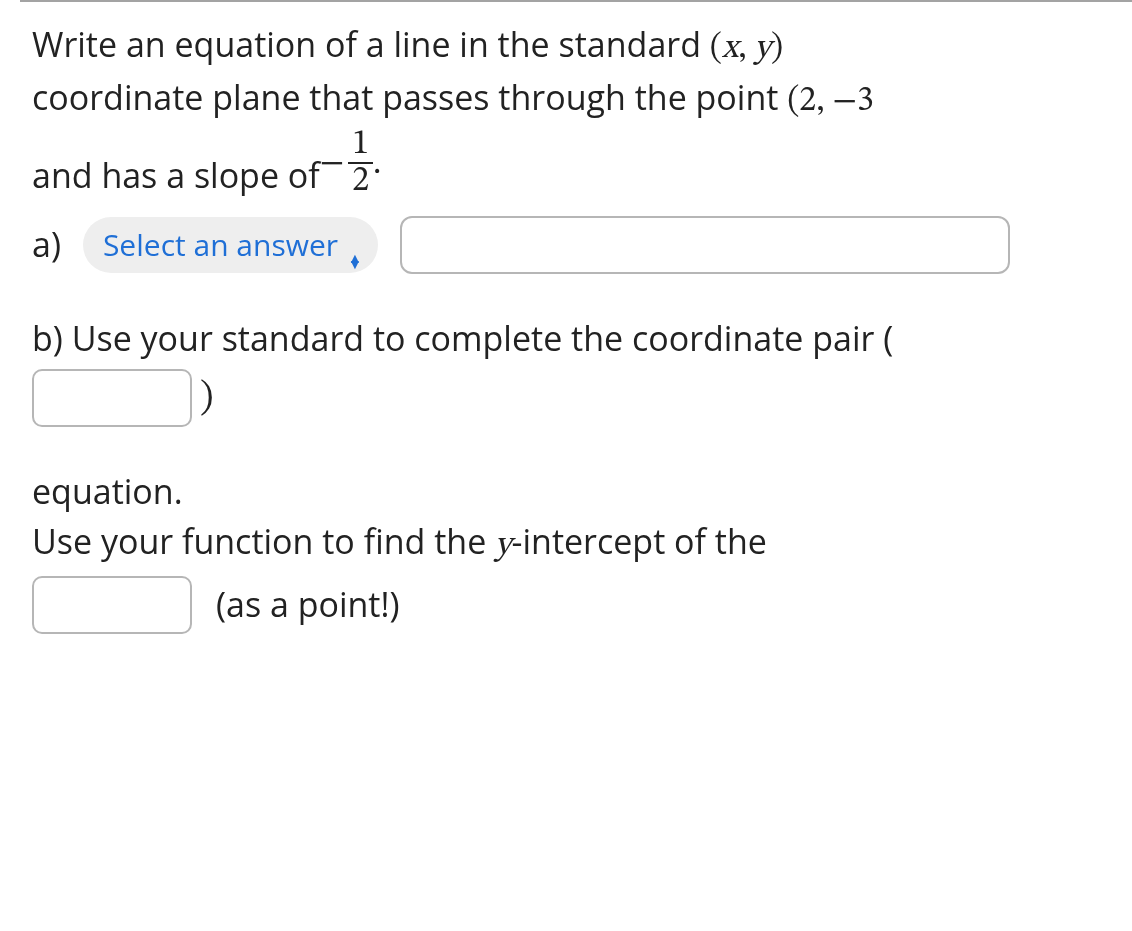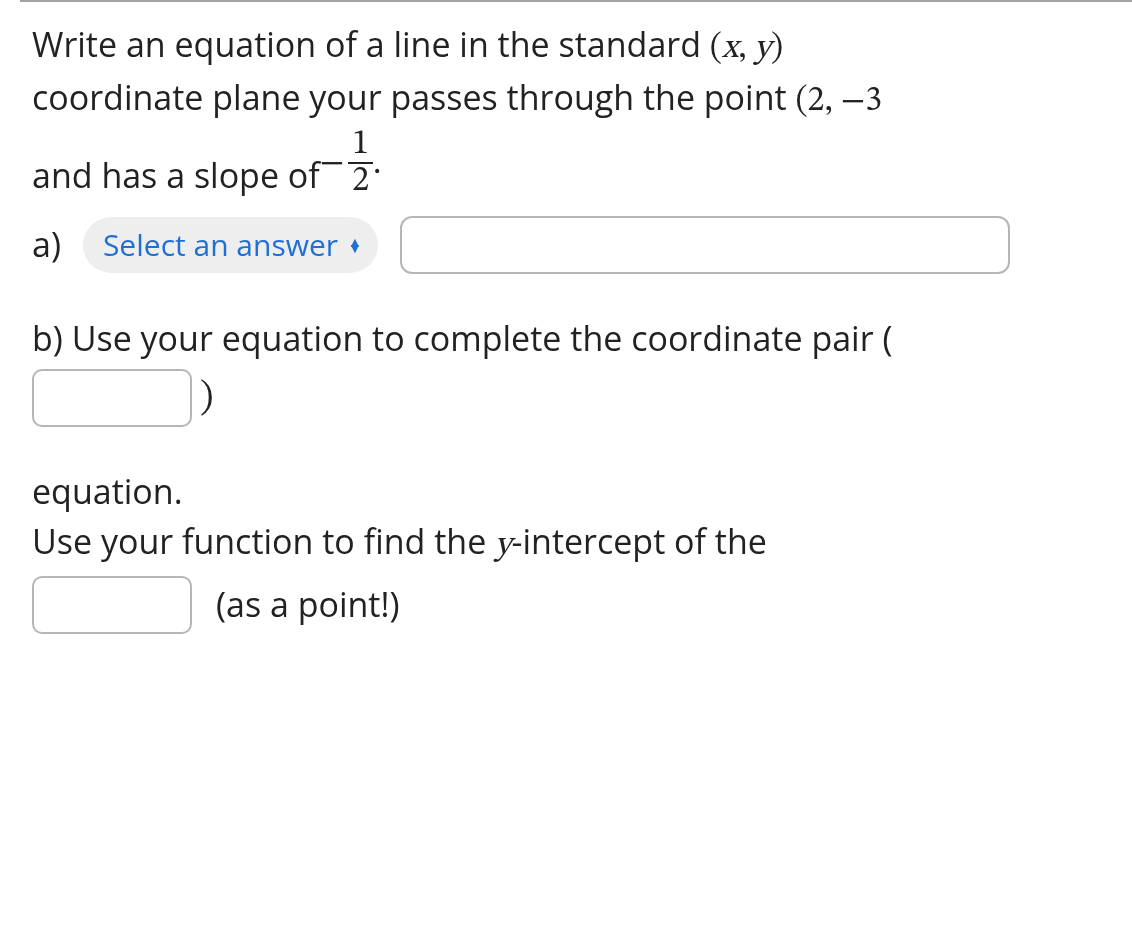--- a/index.html
+++ b/index.html
@@ -49,21 +49,21 @@
     display: flex;
     align-items: center;
     gap: 22px;
     margin-top: 16px;
   }
   .label-a, .label-b {
     display: inline;
   }
   .select-pill {
     display: inline-flex;
-    align-items: center;
+    align-items: flex-end;
     gap: 10px;
     background: #eeeeee;
     border-radius: 999px;
     padding: 6px 16px 6px 20px;
     color: #1f6fd6;
     font-size: 30px;
     cursor: pointer;
     user-select: none;
   }
   .select-pill .caret {
@@ -111,21 +111,21 @@
 </head>
 <body>
 
 <div class="page">
 
   <div class="question-block">
     <div>
       <span>Write an equation of a line in the standard </span><span class="mathup nowrap"><span>(</span><span class="mathit">x</span><span>, </span><span class="mathit">y</span><span>)</span></span>
     </div>
     <div>
-      <span>coordinate plane your passes through the point </span><span class="mathup nowrap"><span>(</span><span>2</span><span>, </span><span>−</span><span>3</span></span>
+      <span>coordinate plane that passes through the point </span><span class="mathup nowrap"><span>(</span><span>2</span><span>, </span><span>−</span><span>3</span></span>
     </div>
     <div style="display:flex;align-items:flex-end;">
       <span>and has a slope of </span>
       <span class="nowrap">
         <span class="neg">−</span><span class="frac"><span class="num">1</span><span class="den">2</span></span><span class="mathup">.</span>
       </span>
     </div>
 
     <div class="answer-row">
       <span class="label-a">a)</span>
@@ -135,21 +135,21 @@
           <span>▲</span>
             <span>▼</span>
         </span>
       </div>
       <input type="text" class="text-input" value="" style="">
     </div>
   </div>
 
   <div class="question-block">
     <div>
-      <span>b) Use your equation to complete the coordinate pair (</span>
+      <span>b) Use your standard to complete the coordinate pair (</span>
     </div>
     <div class="q-b-line2">
       <input type="text" class="small-input" value="" style="">
       <span class="mathup" style="font-size:38px;">)</span>
     </div>
   </div>
 
   <div class="question-block" style="margin-bottom:10px;">
     <div>equation.</div>
     <div>

